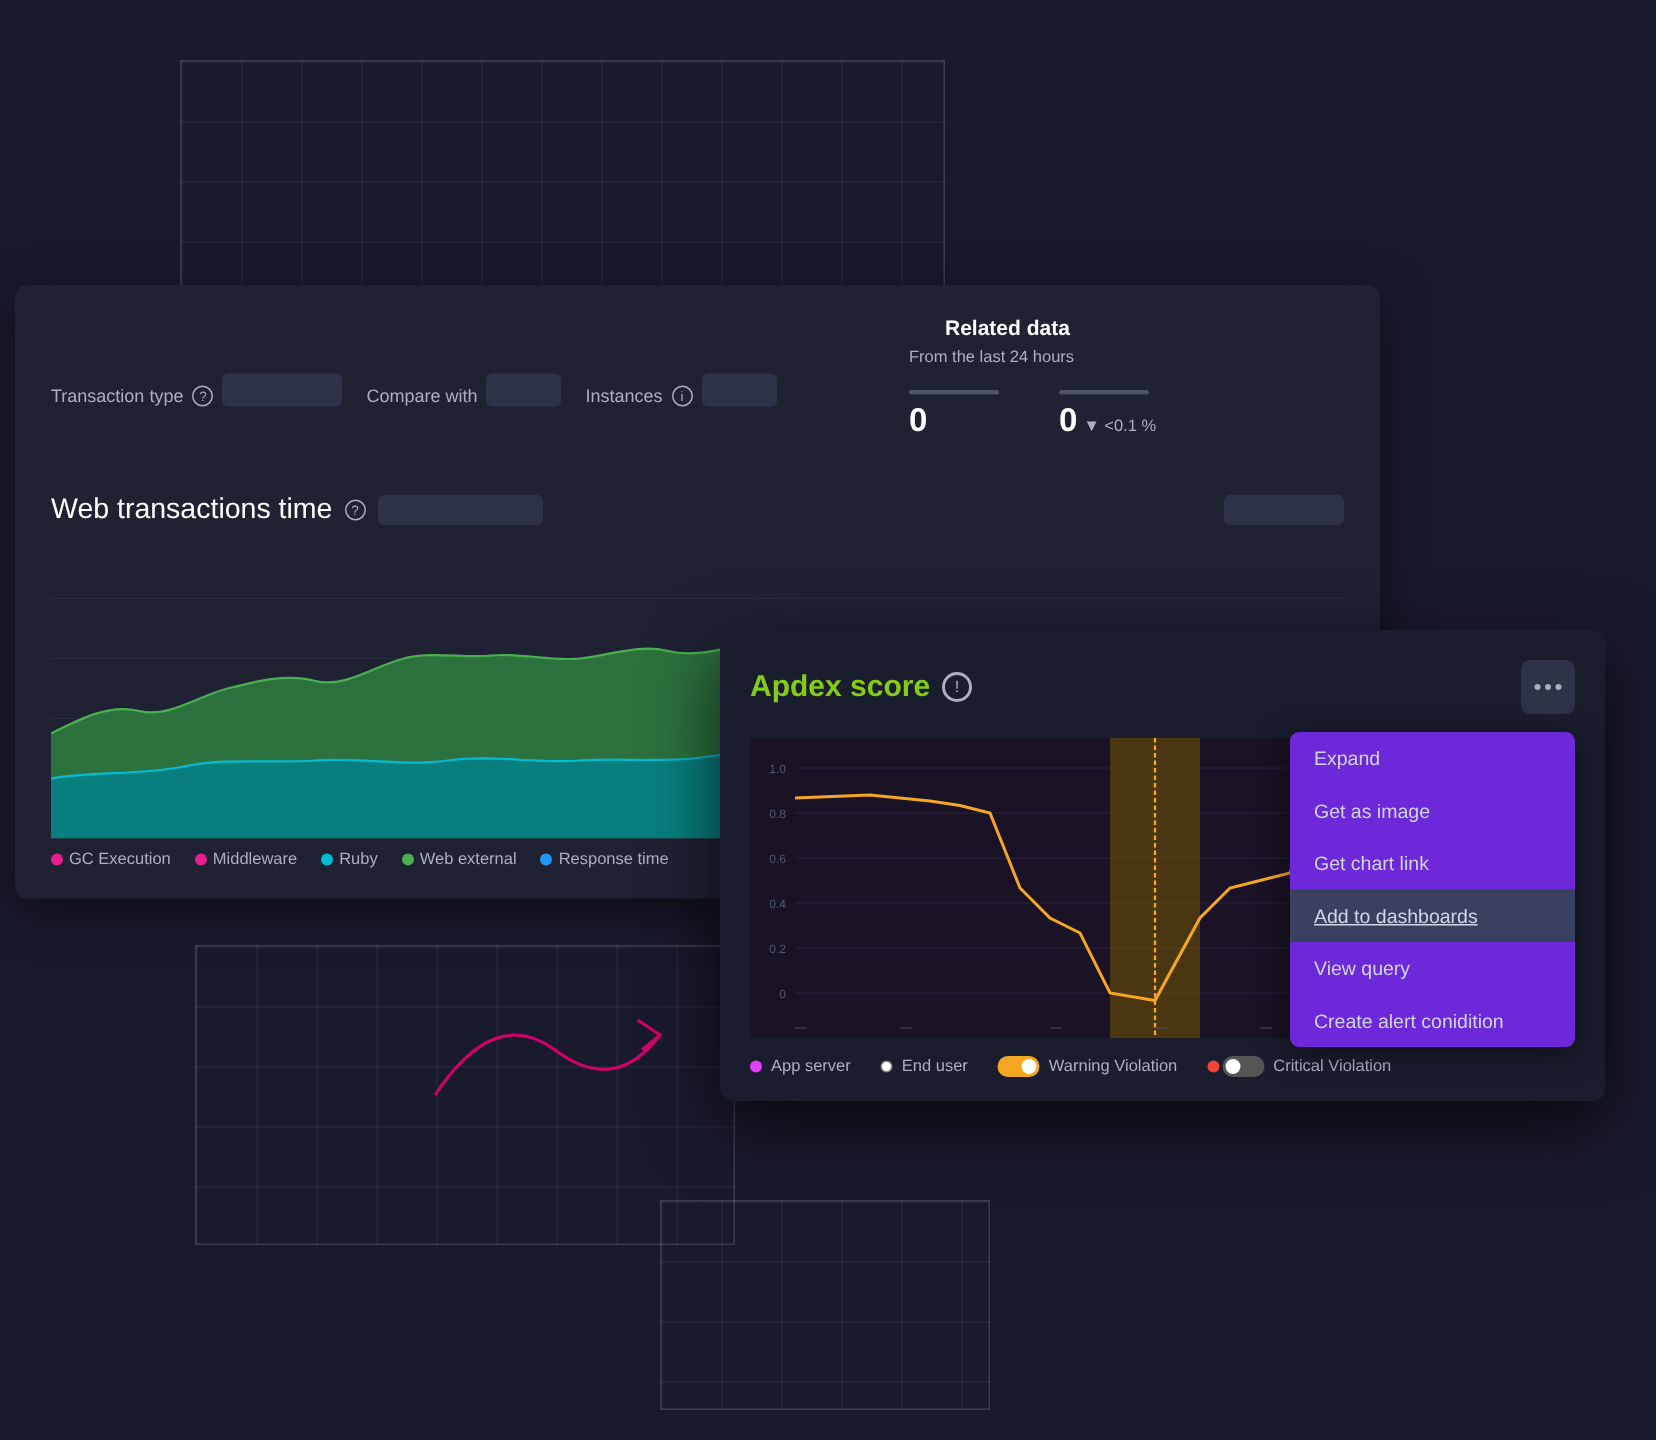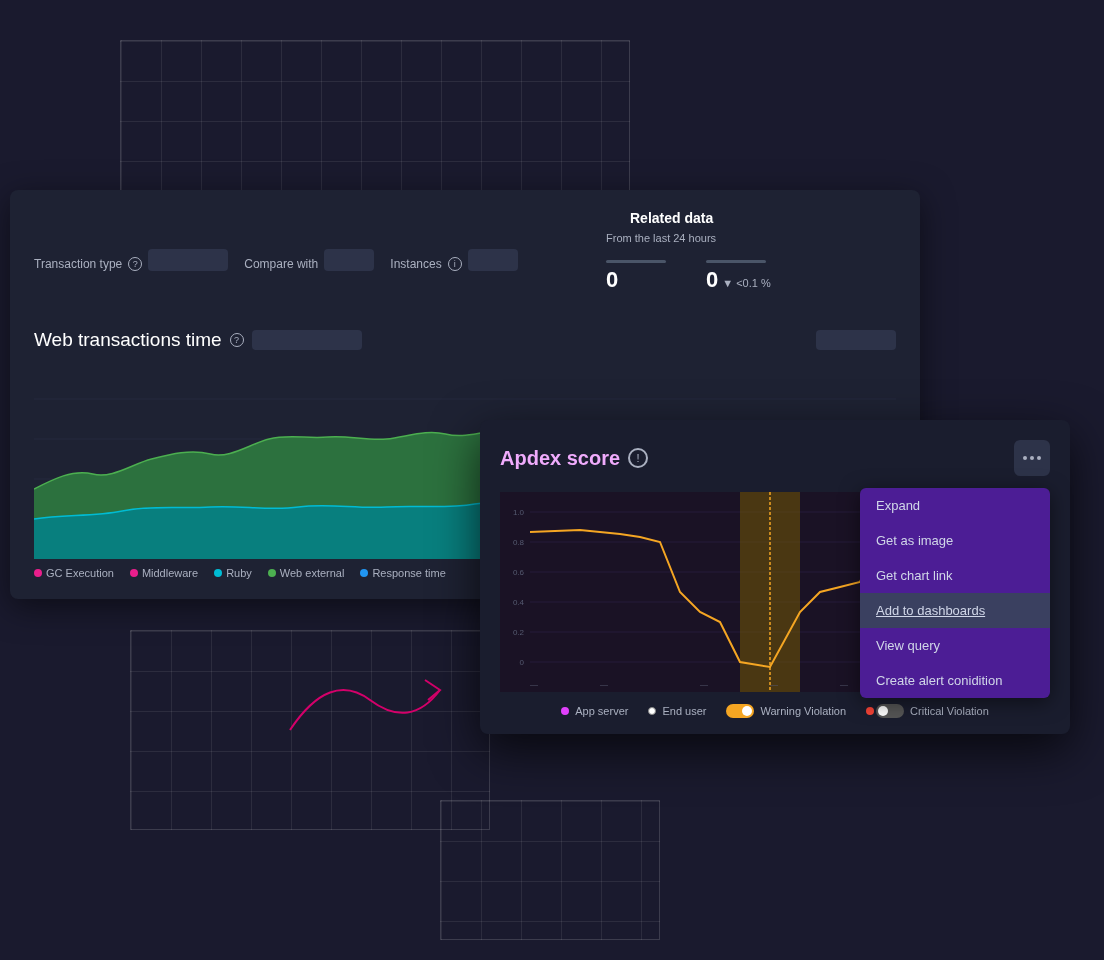--- a/index.html
+++ b/index.html
@@ -222,21 +222,21 @@
       align-items: center;
       justify-content: space-between;
       margin-bottom: 16px;
     }
     .apdex-title-row {
       display: flex;
       align-items: center;
       gap: 8px;
     }
     .apdex-title {
-      color: #f0abfc;
+      color: #84cc16;
       font-size: 20px;
       font-weight: 600;
     }
     .info-icon {
       width: 20px;
       height: 20px;
       border-radius: 50%;
       border: 2px solid #aab0c0;
       color: #aab0c0;
       font-size: 11px;
@@ -267,21 +267,21 @@
       height: 200px;
       position: relative;
       margin-bottom: 12px;
     }
 
     
     .context-menu {
       position: absolute;
       top: 48px;
       right: 0px;
-      background: #4c1d95;
+      background: #6d28d9;
       border-radius: 6px;
       box-shadow: 0 4px 20px rgba(0,0,0,0.5);
       overflow: hidden;
       z-index: 20;
       min-width: 190px;
     }
     .menu-item {
       padding: 10px 16px;
       color: #d0d6e8;
       font-size: 13px;
@@ -295,21 +295,20 @@
       background: #3a4060;
       text-decoration: underline;
     }
 
     
     .apdex-legend {
       display: flex;
       gap: 20px;
       flex-wrap: wrap;
       align-items: center;
-      justify-content: center;
     }
     .legend-toggle {
       display: flex;
       align-items: center;
       gap: 6px;
       color: #aab0c0;
       font-size: 11px;
     }
     .toggle-switch {
       width: 28px;

